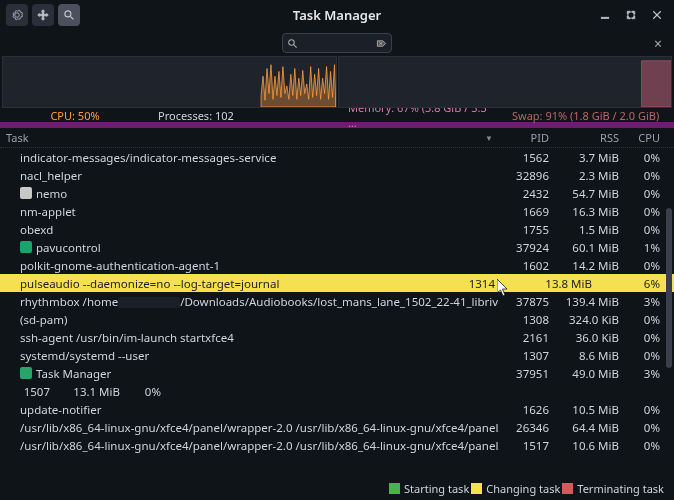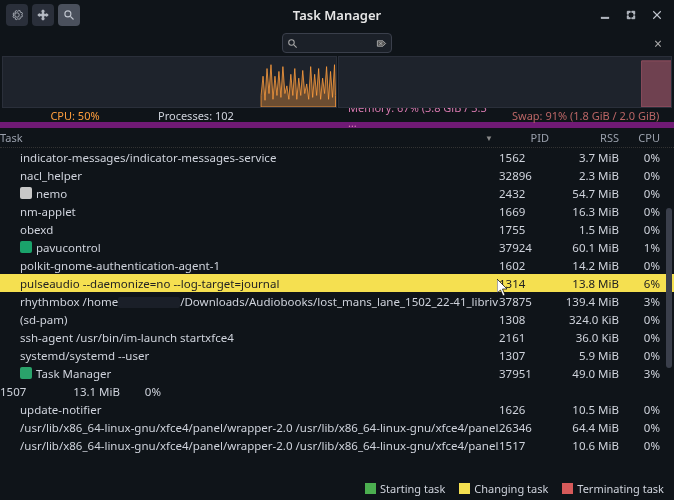--- a/index.html
+++ b/index.html
@@ -72,56 +72,56 @@
   .stat.proc { color: #cfd3dc; flex: 0 0 190px; }
   .stat.mem { color: #d87ab0; flex: 1; }
   .stat.swap { color: #b66; flex: 0 0 170px; white-space: nowrap; overflow: hidden;}
 
   .header-row {
     height: 20px; display: flex; align-items: center;
     background: #0f1419; color: #9aa0ac; font-size: 11px;
     border-bottom: 1px dotted #333;
     padding-right: 10px;
   }
-  .col-task { flex: 1; display:flex; align-items:center; gap:20px;}
+  .col-task { flex: 1; padding-left: 6px; display:flex; align-items:center; gap:20px;}
   .col-pid  { width: 50px; text-align: right; }
   .col-rss  { width: 70px; text-align: right; }
   .col-cpu  { width: 45px; text-align: right; padding-right: 4px;}
   .sort-ind { font-size: 8px; color:#888; }
 
   .process-list {
     height: 310px; overflow-y: hidden;
     position: relative;
   }
   .row {
     height: 18px; display: flex; align-items: center;
     font-size: 11.5px; color: #cfd3dc;
     padding-right: 10px;
   }
-  .row.changing { background: #f5e050; color: #222; }
+  .row.changing { background: #f5e050; color: #222; gap: 27px; }
   .row .task-cell {
     flex: 1; padding-left: 20px;
     display: flex; align-items: center; gap: 4px;
     white-space: nowrap; overflow: hidden; text-overflow: ellipsis;
   }
-  .row .pid-cell { width: 50px; }
+  .row .pid-cell { width: 50px; text-align: right; }
   .row .rss-cell { width: 70px; text-align: right; }
   .row .cpu-cell { width: 45px; text-align: right; padding-right:4px;}
   .proc-icon {
     width: 12px; height: 12px; flex-shrink: 0;
     border-radius: 2px; display:inline-block;
   }
   .redacted {
     display:inline-block; width:62px; height:11px;
     background:#1a1f28; border-radius:2px; vertical-align:middle;
   }
 
   .legend {
     position: absolute; bottom: 4px; right: 10px;
-    display: flex; gap: 14px; font-size: 11px;
+    display: flex; gap: 2px; font-size: 11px;
     align-items: center;
   }
   .legend-item { display: flex; align-items: center; gap: 4px; color:#cfd3dc;}
   .swatch { width: 11px; height: 11px; }
   .sw-start { background: #4caf50; }
   .sw-change { background: #f5e050; }
   .sw-term { background: #d65a5a; }
 
   .scrollbar {
     position:absolute; right:2px; top:0; width:6px; height:100%;
@@ -314,21 +314,21 @@
       </div>
       <div class="pid-cell">2161</div>
       <div class="rss-cell">36.0 KiB</div>
       <div class="cpu-cell">0%</div>
     </div>
     <div class="row">
       <div class="task-cell">
         <span>systemd/systemd --user</span>
       </div>
       <div class="pid-cell">1307</div>
-      <div class="rss-cell">5.9 MiB</div>
+      <div class="rss-cell">8.6 MiB</div>
       <div class="cpu-cell">0%</div>
     </div>
     <div class="row">
       <div class="task-cell">
         <span class="proc-icon" style="background: rgb(42, 163, 107);"></span>
         <span>Task Manager</span>
       </div>
       <div class="pid-cell">37951</div>
       <div class="rss-cell">49.0 MiB</div>
       <div class="cpu-cell">3%</div>

